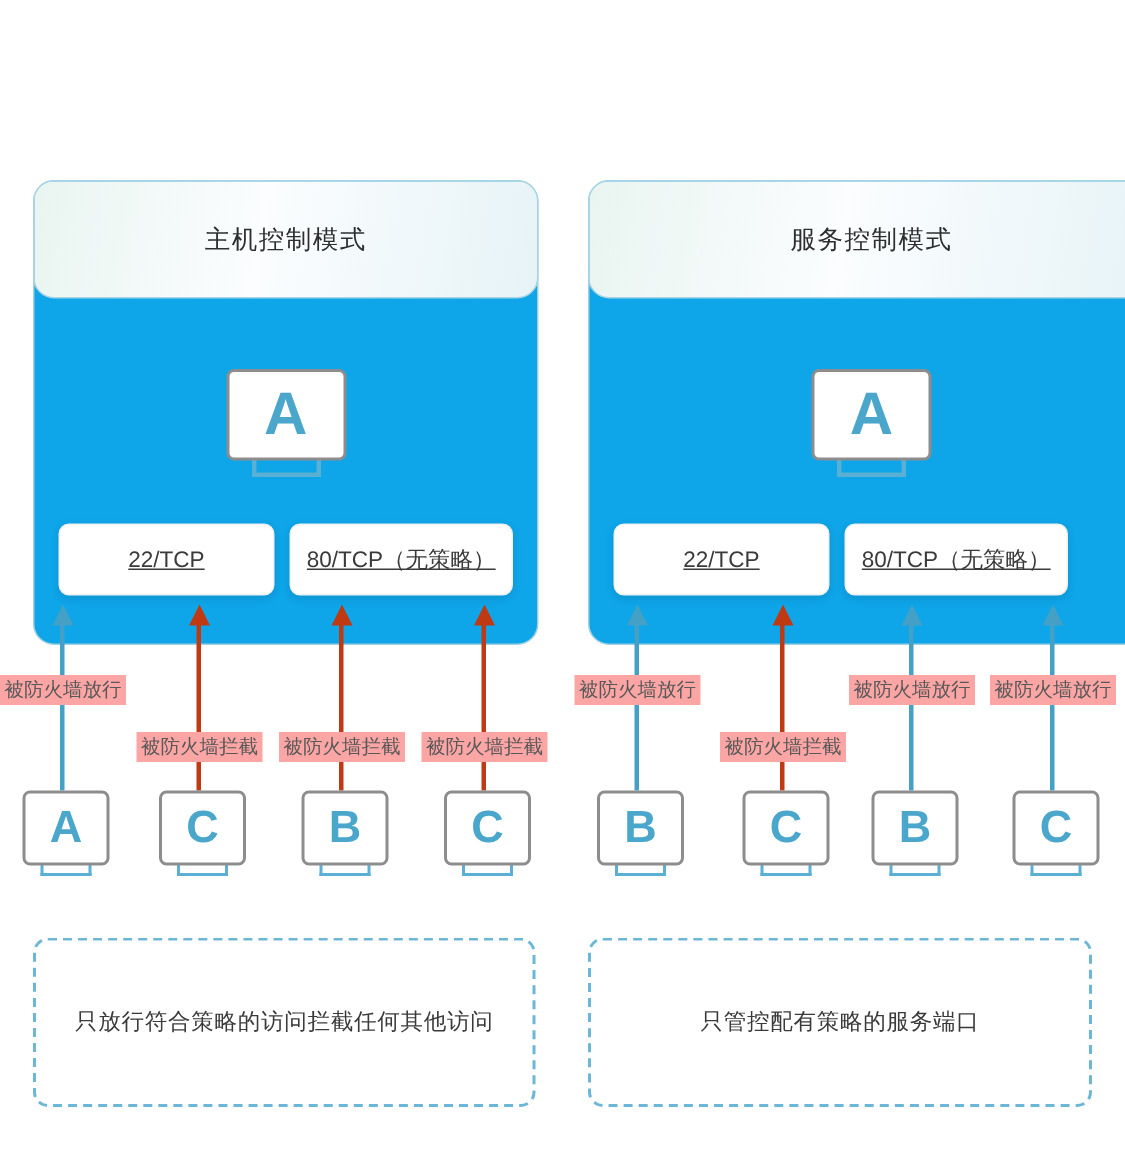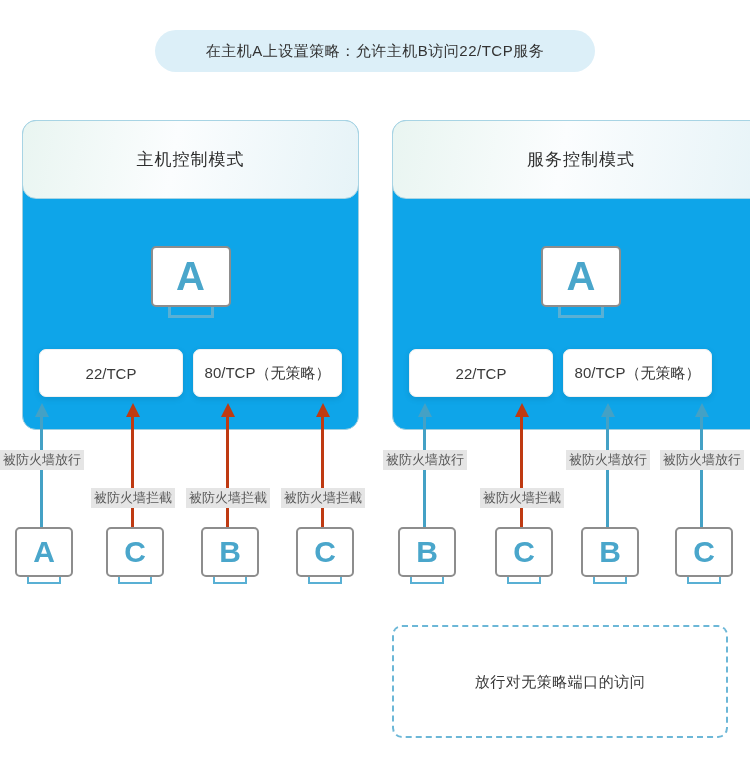--- a/index.html
+++ b/index.html
@@ -37,37 +37,37 @@
   }
   .server-stand{
     position:absolute;top:182px;left:50%;transform:translateX(-50%);
     width:40px;height:12px;border:3px solid #59b0d4;border-top:none;z-index:1;
   }
   
   .port{
     position:absolute;top:228px;height:46px;background:#fff;
     border:1px solid #f1f1f1;border-radius:7px;box-shadow:0 2px 6px rgba(0,0,0,.10);
     display:flex;align-items:center;justify-content:center;
-    font-size:15px;color:#3a3a3a;
+    font-size:15px;color:#3a3a3a;text-decoration:underline;
   }
   .port--one{left:16px;width:142px;}
   .port--two{left:170px;width:147px;}
   
   .arrow{position:absolute;top:403px;width:14px;height:124px;z-index:2;}
   .arrow--allowed{--c:#44a1c5;}
   .arrow--blocked{--c:#bf3a12;}
   .arrow-head{
     position:absolute;top:0;left:0;width:0;height:0;
     border-left:7px solid transparent;border-right:7px solid transparent;
     border-bottom:14px solid var(--c);
   }
   .arrow-shaft{position:absolute;top:12px;bottom:0;left:5px;width:3px;background:var(--c);}
   .flow-label{
     position:absolute;transform:translateX(-50%);z-index:3;
-    background:#e5e5e5;padding:1px 3px;font-size:13px;color:#595959;white-space:nowrap;
+    background:#fca5a5;padding:1px 3px;font-size:13px;color:#595959;white-space:nowrap;
   }
   
   .host{
     position:absolute;top:527px;width:54px;height:46px;background:#fff;
     border:2px solid #8d8d8d;border-radius:5px;z-index:2;
     display:flex;align-items:center;justify-content:center;
     font-size:30px;font-weight:bold;color:#4aa6cb;
   }
   .host-stand{
     position:absolute;top:573px;width:30px;height:9px;
@@ -81,23 +81,20 @@
     font-size:15px;color:#3a3a3a;line-height:1.85;text-align:center;letter-spacing:.5px;
   }
   .note--left{left:22px;width:335px;}
   .note--right{left:392px;width:336px;}
 </style>
 </head>
 <body>
 
 <div class="stage">
 
-  <div class="banner">
-    <span>在主机A上设置策略：允许主机B访问22/TCP服务</span>
-  </div>
 
   <div class="panel panel--left">
     <div class="panel-header">
       <span>主机控制模式</span>
     </div>
     <div class="server-stand"></div>
     <div class="server">
       <span>A</span>
     </div>
     <div class="port port--one">
@@ -194,17 +191,20 @@
     </div>
   <div class="host-stand" style="left:593px;"></div>
   <div class="host" style="left:581px;">
       <span>B</span>
     </div>
   <div class="host-stand" style="left:687px;"></div>
   <div class="host" style="left:675px;">
       <span>C</span>
     </div>
 
+  <div class="note note--left">
+    <span>只放行符合策略的访问拦截任何其他访问</span>
+  </div>
   <div class="note note--right">
-    <span>放行对无策略端口的访问</span>
+    <span>只管控配有策略的服务端口</span>
   </div>
 
 </div>
 
 </body></html>

